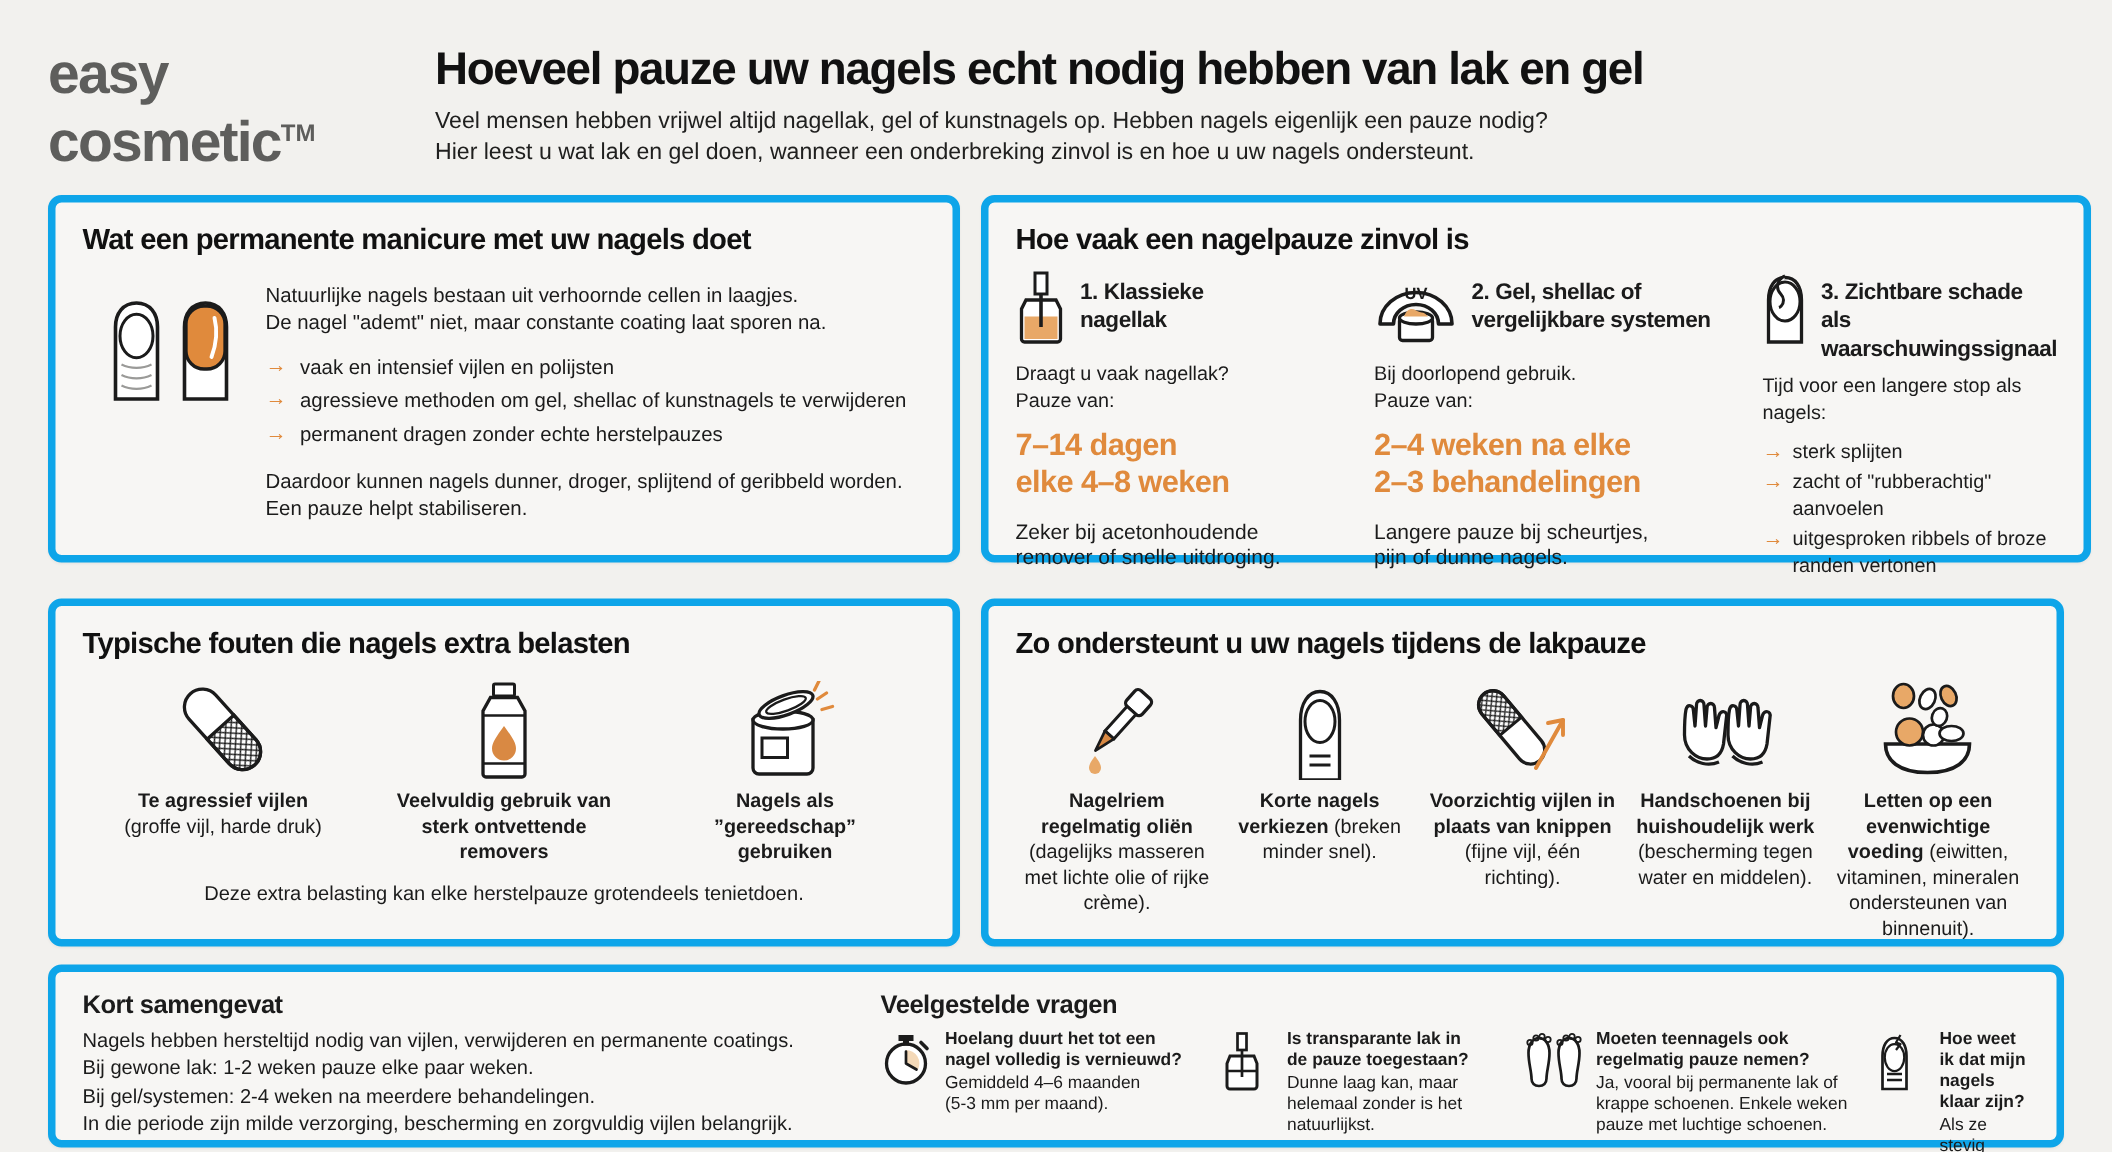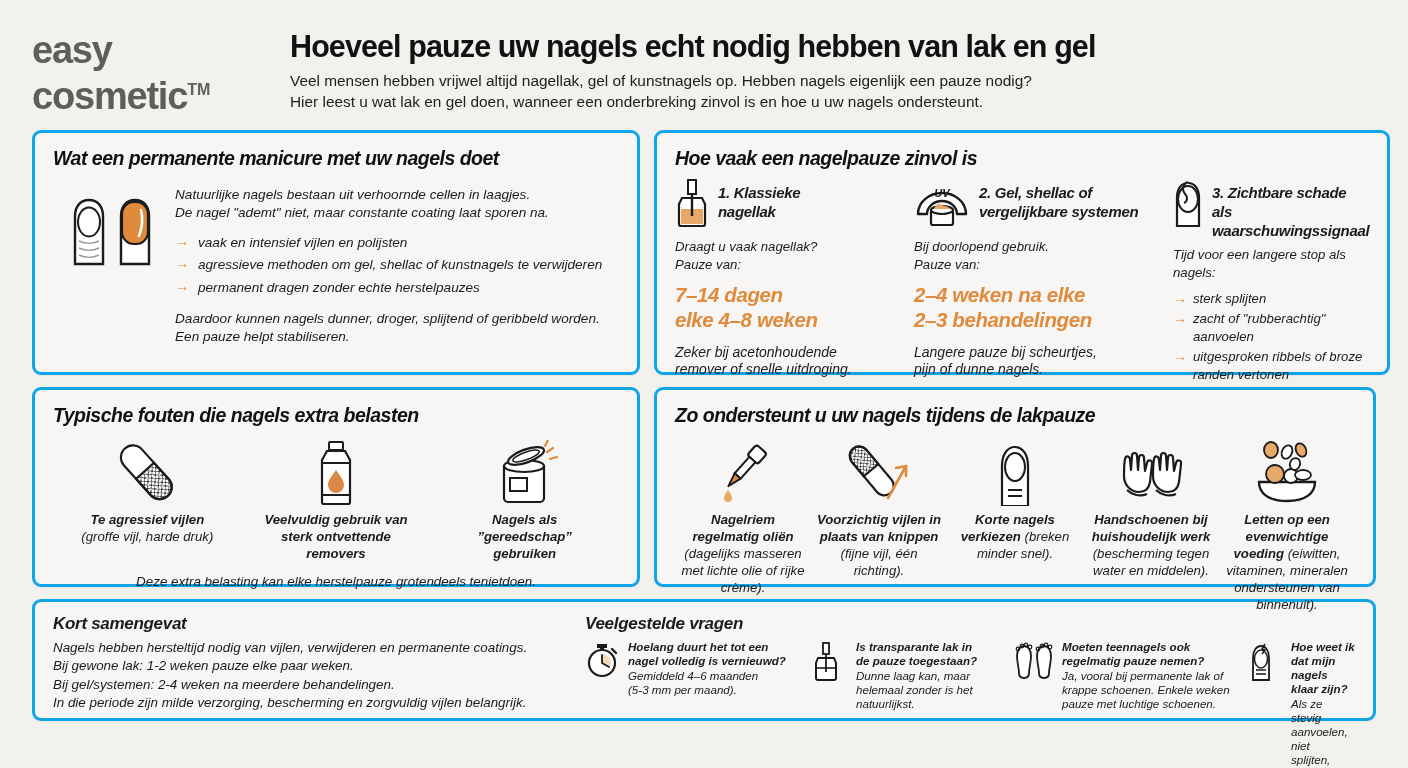--- a/index.html
+++ b/index.html
@@ -23,29 +23,28 @@
   .logo-tm { font-size: 16px; vertical-align: super; letter-spacing: 0; font-weight: 700; }
   .head-text { flex: 1; padding-top: 2px; }
   .main-title {
     font-size: 30.5px; font-weight: 700; letter-spacing: -0.9px;
     line-height: 36px; color: #111; white-space: nowrap;
   }
   .subline { font-size: 15.4px; line-height: 21px; color: #20201f; margin-top: 6px; }
 
   
   .card {
-    background: #F7F6F4; border: 3px solid #0ea5e9; border-radius: 9px;
+    background: #F7F6F4; border: 5px solid #0ea5e9; border-radius: 9px;
     box-shadow: 0 1px 2px rgba(0,0,0,.05);
-    font-style: italic;
   }
   .card-title { font-size: 19.5px; font-weight: 700; letter-spacing: -0.5px; color: #111; }
 
   .row { display: flex; gap: 14px; }
   .row1 { margin-top: 4px; height: 245px; }
-  .row2 { margin-top: 12px; height: 200px; }
+  .row2 { margin-top: 24px; height: 232px; }
   .colL { width: 608px; flex: 0 0 608px; padding: 14px 18px 10px 18px; }
   .colR { flex: 1; padding: 14px 18px 10px 18px; }
 
   
   .c1-body { display: flex; margin-top: 14px; }
   .c1-ico { width: 122px; flex: 0 0 122px; padding-left: 8px; padding-top: 2px; }
   .c1-txt { flex: 1; font-size: 13.6px; line-height: 18px; padding-top: 2px; }
   .p-gap { margin-top: 13px; }
   ul.arrows { list-style: none; margin-top: 11px; }
   ul.arrows li {
@@ -307,46 +306,46 @@
                 <path d="M28 38h8l-4 14z" fill="#D98943" stroke="#1b1b1b" stroke-width="1.8" stroke-linejoin="round"></path>
               </g>
               <path d="M17 50c3 4 4 6 4 8a4 4 0 0 1-8 0c0-2 1-4 4-8z" fill="#E8A867"></path>
             </svg>
           </div>
           <div class="cap"><span>Nagelriem regelmatig oliën</span><span class="reg"> (dagelijks masseren met lichte olie of rijke crème).</span></div>
         </div>
 
         <div class="icon-cell">
           <div class="glyph">
+            <svg width="44" height="66" viewBox="0 0 44 66">
+              <path d="M9 26c0-11 5-19 13-19s13 8 13 19v40H9z" fill="#fff" stroke="#1b1b1b" stroke-width="2.2"></path>
+              <ellipse cx="22" cy="27" rx="10" ry="14" fill="#fff" stroke="#1b1b1b" stroke-width="2"></ellipse>
+              <path d="M15 50h14M15 56h14" stroke="#1b1b1b" stroke-width="2"></path>
+            </svg>
+          </div>
+          <div class="cap"><span>Korte nagels verkiezen</span><span class="reg"> (breken minder snel).</span></div>
+        </div>
+
+        <div class="icon-cell">
+          <div class="glyph">
             <svg width="74" height="66" viewBox="0 0 74 66">
               <defs>
                 <pattern id="hatch2" width="4.5" height="4.5" patternUnits="userSpaceOnUse">
                   <path d="M0 0l4.5 4.5M4.5 0L0 4.5" stroke="#1b1b1b" stroke-width="0.8"></path>
                 </pattern>
               </defs>
               <g transform="rotate(-40 30 32)">
                 <rect x="21" y="2" width="19" height="58" rx="9.5" fill="#fff" stroke="#1b1b1b" stroke-width="2.2"></rect>
                 <path d="M21 11.5a9.5 9.5 0 0 1 19 0V30H21z" fill="url(#hatch2)" stroke="#1b1b1b" stroke-width="2"></path>
               </g>
               <path d="M46 58L64 26" stroke="#E08A3C" stroke-width="2.6" stroke-linecap="round"></path>
               <path d="M64 26l-10 2M64 26l0 10" stroke="#E08A3C" stroke-width="2.6" stroke-linecap="round"></path>
             </svg>
           </div>
           <div class="cap"><span>Voorzichtig vijlen in plaats van knippen</span><span class="reg"> (fijne vijl, één richting).</span></div>
-        </div>
-
-        <div class="icon-cell">
-          <div class="glyph">
-            <svg width="44" height="66" viewBox="0 0 44 66">
-              <path d="M9 26c0-11 5-19 13-19s13 8 13 19v40H9z" fill="#fff" stroke="#1b1b1b" stroke-width="2.2"></path>
-              <ellipse cx="22" cy="27" rx="10" ry="14" fill="#fff" stroke="#1b1b1b" stroke-width="2"></ellipse>
-              <path d="M15 50h14M15 56h14" stroke="#1b1b1b" stroke-width="2"></path>
-            </svg>
-          </div>
-          <div class="cap"><span>Korte nagels verkiezen</span><span class="reg"> (breken minder snel).</span></div>
         </div>
 
         <div class="icon-cell">
           <div class="glyph">
             <svg width="74" height="66" viewBox="0 0 74 66">
               <path d="M10 36c0-4 0-12 1-17 1-4 5-3 5 1l1 10 1-14c0-4 5-4 5 0l1 14 1-12c0-4 5-4 5 0l1 13 2-8c1-4 6-3 5 1l-2 18c-1 6-4 10-11 10S10 46 10 36z" fill="#fff" stroke="#1b1b1b" stroke-width="2.2" stroke-linejoin="round"></path>
               <path d="M39 36c0-4 0-12 1-17 1-4 5-3 5 1l1 10 1-14c0-4 5-4 5 0l1 14 1-12c0-4 5-4 5 0l1 13 2-8c1-4 6-3 5 1l-2 18c-1 6-4 10-11 10s-15-6-15-16z" fill="#fff" stroke="#1b1b1b" stroke-width="2.2" stroke-linejoin="round"></path>
               <path d="M13 50c5 5 13 7 20 4M42 50c5 5 13 7 20 4" fill="none" stroke="#1b1b1b" stroke-width="2.2"></path>
             </svg>
           </div>

